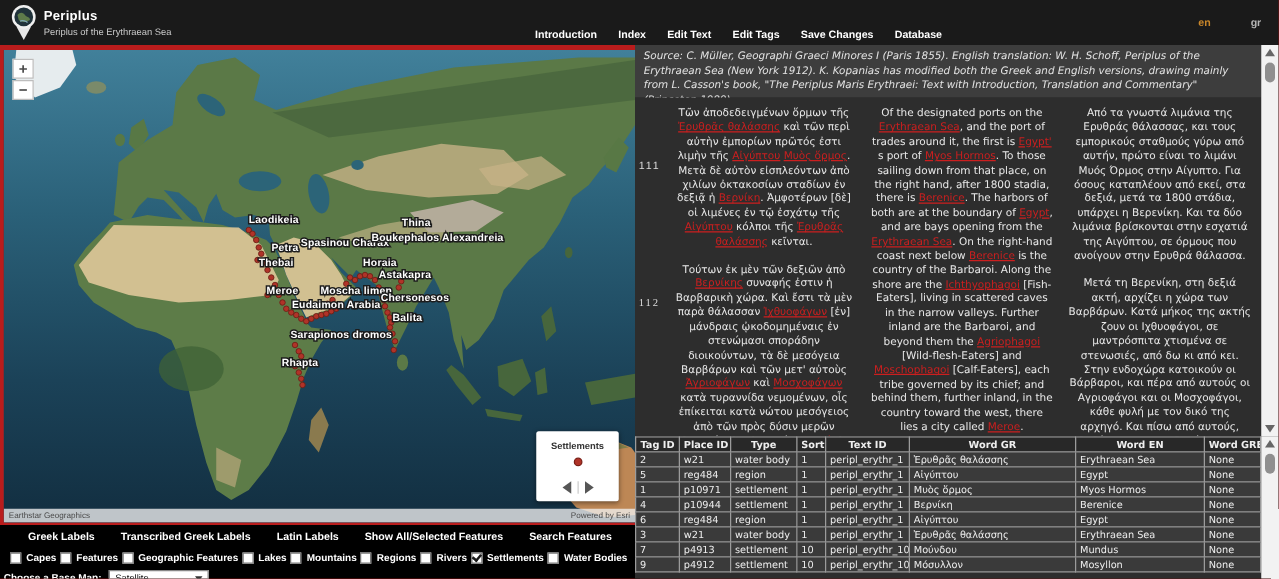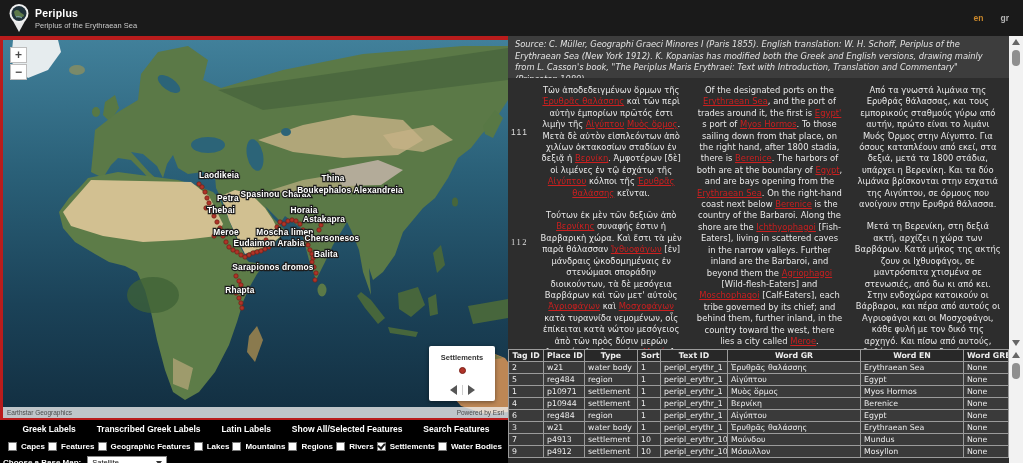--- a/index.html
+++ b/index.html
@@ -9,21 +9,21 @@
   
   header{position:absolute;left:0;top:0;width:1023px;height:36px;background:#1a1a1a;}
   .logo{position:absolute;left:8px;top:3px;width:22px;height:30px;}
   .title-block{position:absolute;left:35px;top:7px;}
   .app-title{color:#fff;font-size:10.5px;font-weight:bold;letter-spacing:.2px;}
   .app-subtitle{color:#c9c9c9;font-size:7.5px;margin-top:2px;}
   .nav{position:absolute;display:flex;}
   #nav-primary{left:455px;top:6px;gap:20px;}
   #nav-secondary{left:428px;top:22px;gap:17px;}
   .nav span{color:#fff;font-size:8.5px;font-weight:bold;cursor:pointer;white-space:nowrap;}
-  .lang{position:absolute;right:14px;top:13px;display:flex;gap:17px;font-size:8.5px;font-weight:bold;}
+  .lang{position:absolute;right:14px;top:13px;display:flex;gap:32px;font-size:8.5px;font-weight:bold;}
   .lang-en{color:#c8862a;cursor:pointer;}
   .lang-gr{color:#b5b5b5;cursor:pointer;}
 
   
   #map-panel{position:absolute;left:3px;top:40px;width:505px;height:378px;overflow:hidden;background:#1d4558;}
   #map-svg{position:absolute;left:0;top:0;width:505px;height:378px;}
   .map-label{font-family:"Liberation Sans",sans-serif;font-size:8.3px;font-weight:bold;fill:#fff;
              stroke:#1c1c1c;stroke-width:2.4px;paint-order:stroke;letter-spacing:.2px;cursor:pointer;}
   .zoomctl{position:absolute;left:7px;top:7px;display:flex;flex-direction:column;gap:1px;}
   .zoomctl button{width:17px;height:16px;background:#fff;border:1px solid #bdbdbd;color:#4a4a4a;
@@ -103,20 +103,28 @@
         <circle cx="11" cy="10.5" r="9.5" fill="#f0f0f0"></circle>
         <circle cx="11" cy="10.5" r="7.5" fill="#20323a"></circle>
         <path d="M6 9 C8 6,11 7,12 9 C13 11,16 10,16 13 C13 15,9 15,7 13 Z" fill="#5d7a4a"></path>
         <path d="M8 14 C10 13,13 14,14 15" stroke="#7fa8b8" stroke-width="1" fill="none"></path>
       </svg>
     </div>
     <div class="title-block">
       <div class="app-title">Periplus</div>
       <div class="app-subtitle">Periplus of the Erythraean Sea</div>
     </div>
+    <nav class="nav" id="nav-secondary">
+        <span>Introduction</span>
+        <span>Index</span>
+        <span>Edit Text</span>
+        <span>Edit Tags</span>
+        <span>Save Changes</span>
+        <span>Database</span>
+      </nav>
     <div class="lang">
       <span class="lang-en">en</span>
       <span class="lang-gr">gr</span>
     </div>
   </header>
 
   <div id="map-panel">
     <svg id="map-svg" viewBox="0 0 505 378" preserveAspectRatio="none">
       <defs>
         <linearGradient id="ocean" x1="0" y1="0" x2="0" y2="1">

